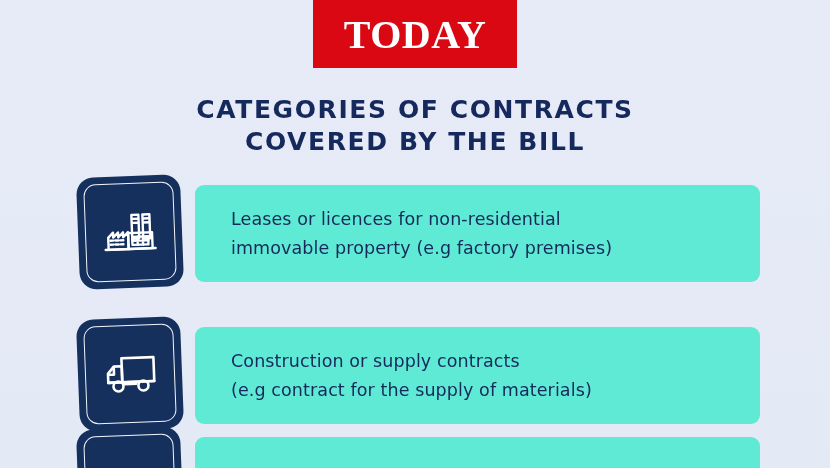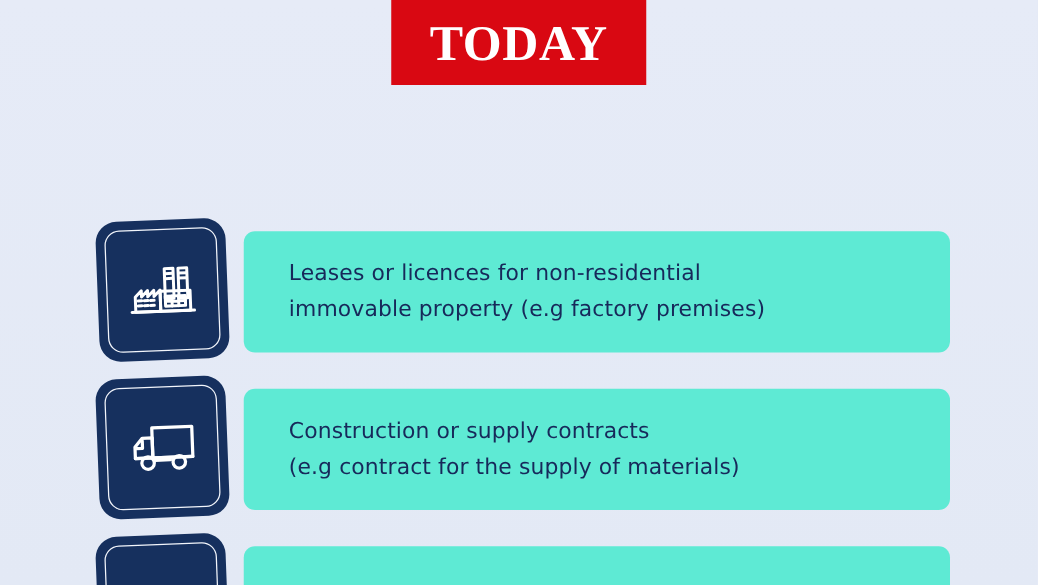--- a/index.html
+++ b/index.html
@@ -68,21 +68,21 @@
     width: 830px;
     height: 292px;
   }
   .row {
     position: absolute;
     left: 0;
     width: 830px;
     height: 114px;
   }
   .row-0 { top: 0px; }
-  .row-1 { top: 126px; }
+  .row-1 { top: 142px; }
   .row-2 { top: 252px; }
 
   .card {
     position: absolute;
     left: 195px;
     top: 9px;
     width: 565px;
     height: 97px;
     background: #5eead4;
     border-radius: 9px;
@@ -146,20 +146,24 @@
 </style>
 </head>
 <body>
 
 <div class="page">
 
   <div class="masthead">
     <span class="masthead-word">TODAY</span>
   </div>
 
+  <div class="headline">
+    <span class="headline-line">CATEGORIES OF CONTRACTS</span>
+    <span class="headline-line">COVERED BY THE BILL</span>
+  </div>
 
   <div class="rows">
 
     <div class="row row-0">
       <div class="icon-tile">
         <div class="icon-glyph">
           <svg width="58" height="50" viewBox="0 0 58 50" fill="none" stroke="#ffffff" stroke-width="2.4" stroke-linejoin="round" stroke-linecap="round">
 
             <path d="M31 8 h7 v24 h-7 z"></path>
             <path d="M42 8 h7 v24 h-7 z"></path>

